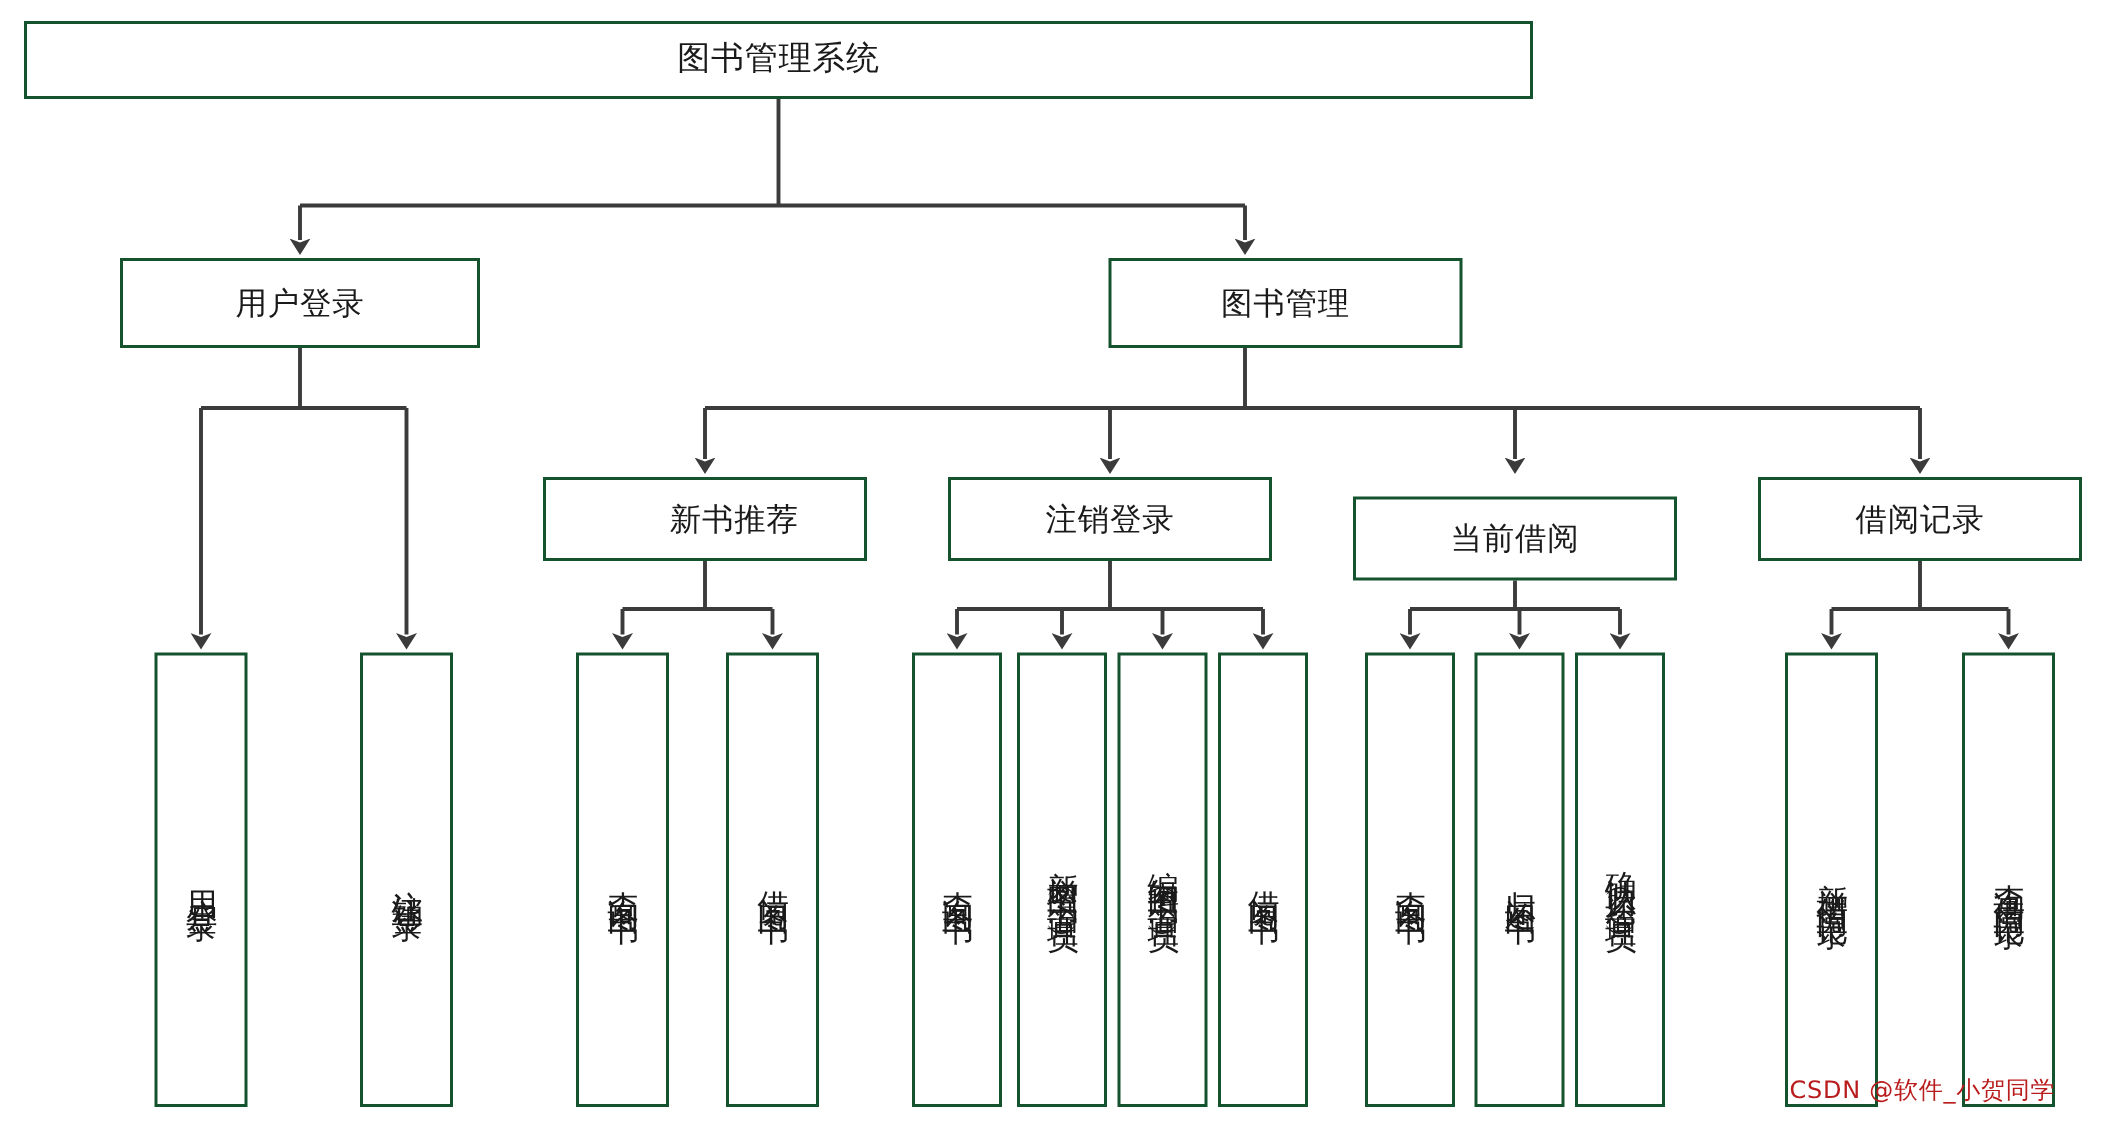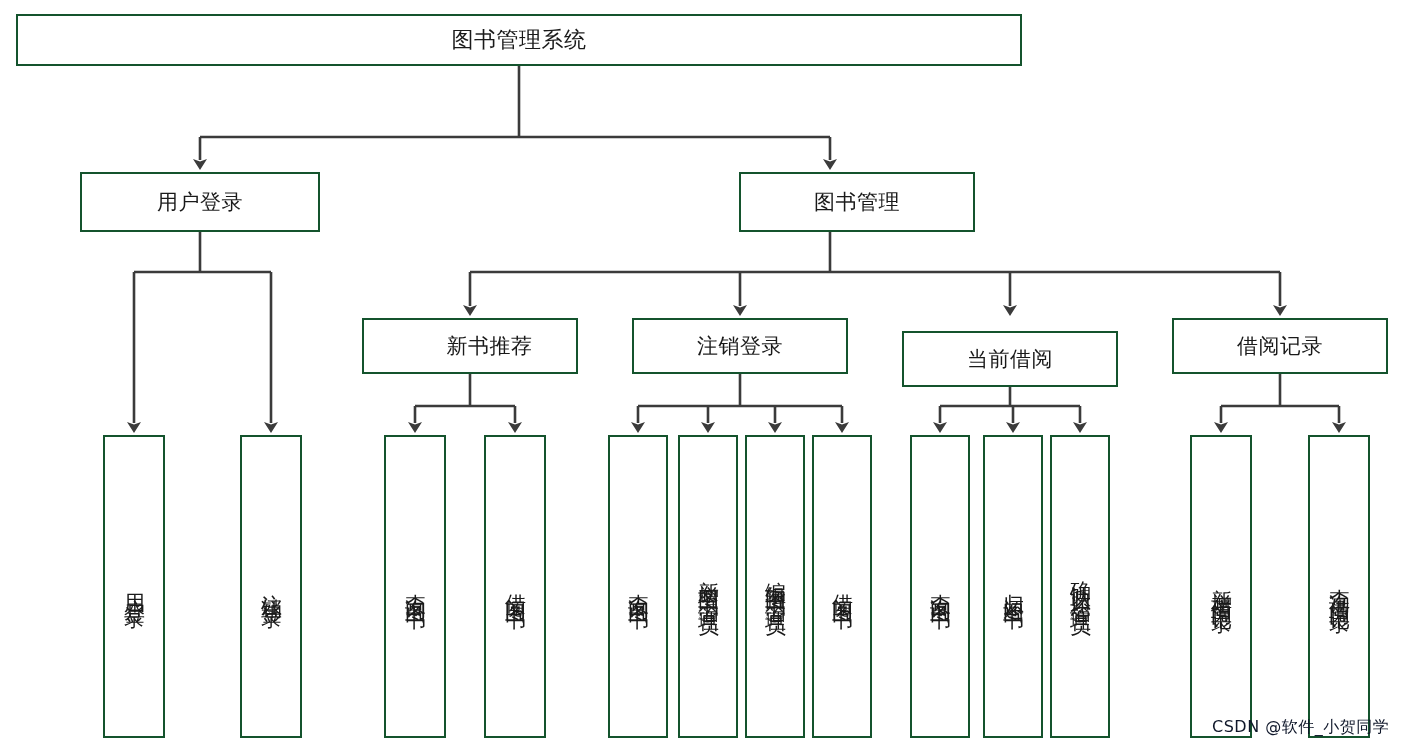--- a/index.html
+++ b/index.html
@@ -62,25 +62,24 @@
     font-size: 21px;
     letter-spacing: 5px;
     line-height: 1.0;
     white-space: normal;
   }
   .watermark {
     position: absolute;
     left: 1193px;
     top: 717px;
     font-size: 16px;
-    color: #0f172a;
+    color: #b91c1c;
     white-space: nowrap;
     z-index: 5;
     letter-spacing: 0.5px;
-    padding-left: 19px;
   }
 </style>
 </head>
 <body>
 
 <div id="diagram-root">
 
   <svg id="edges-layer" viewBox="0 0 1405 747" width="1405" height="747" xmlns="http://www.w3.org/2000/svg">
     <defs>
       <marker id="arrow" markerWidth="12" markerHeight="14" refX="1" refY="7" orient="auto" markerUnits="userSpaceOnUse">

